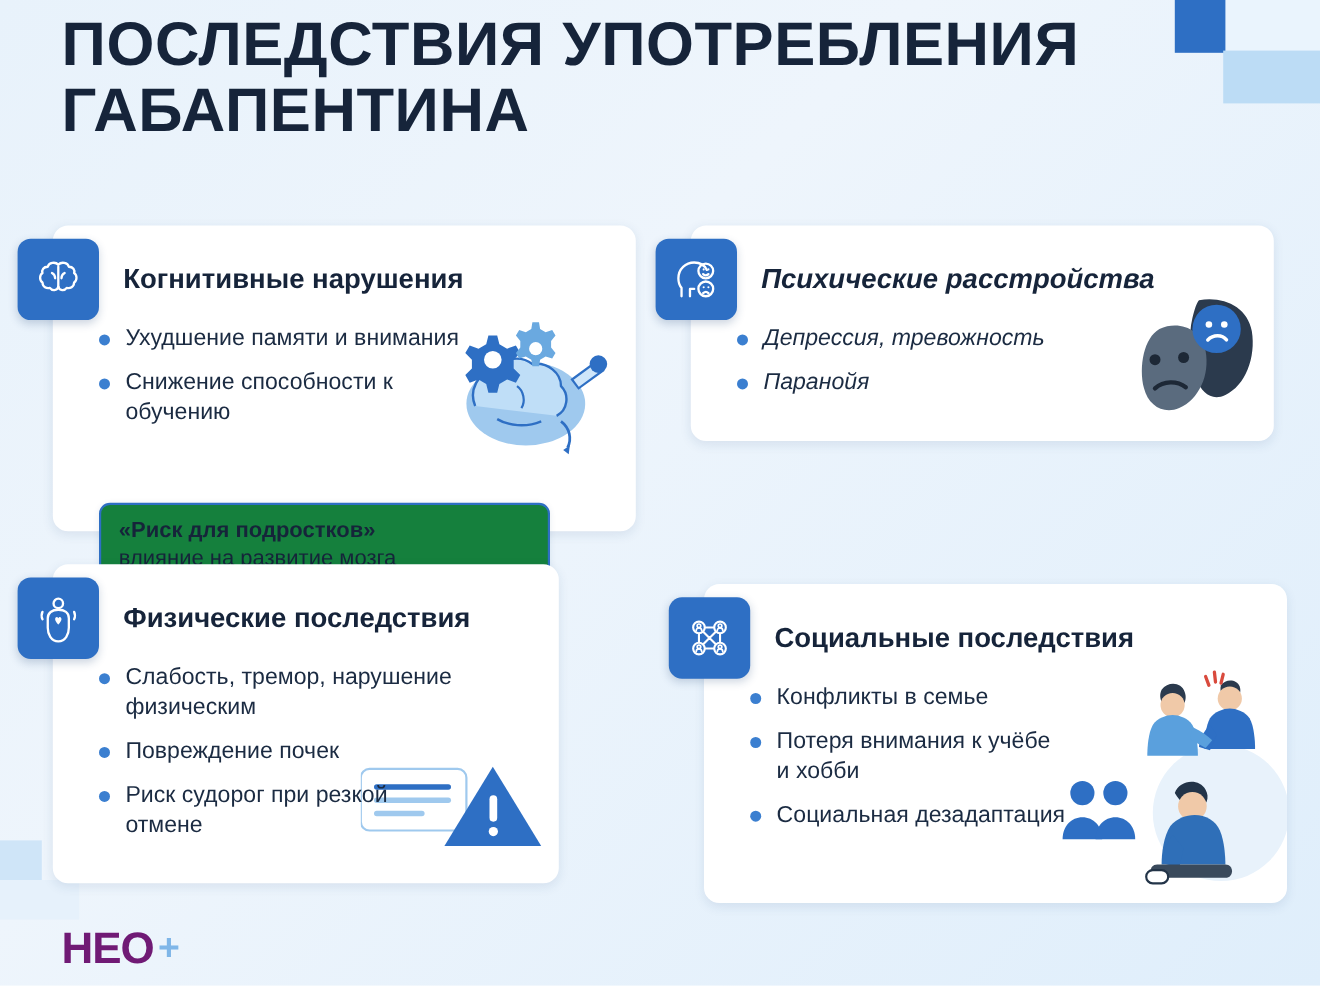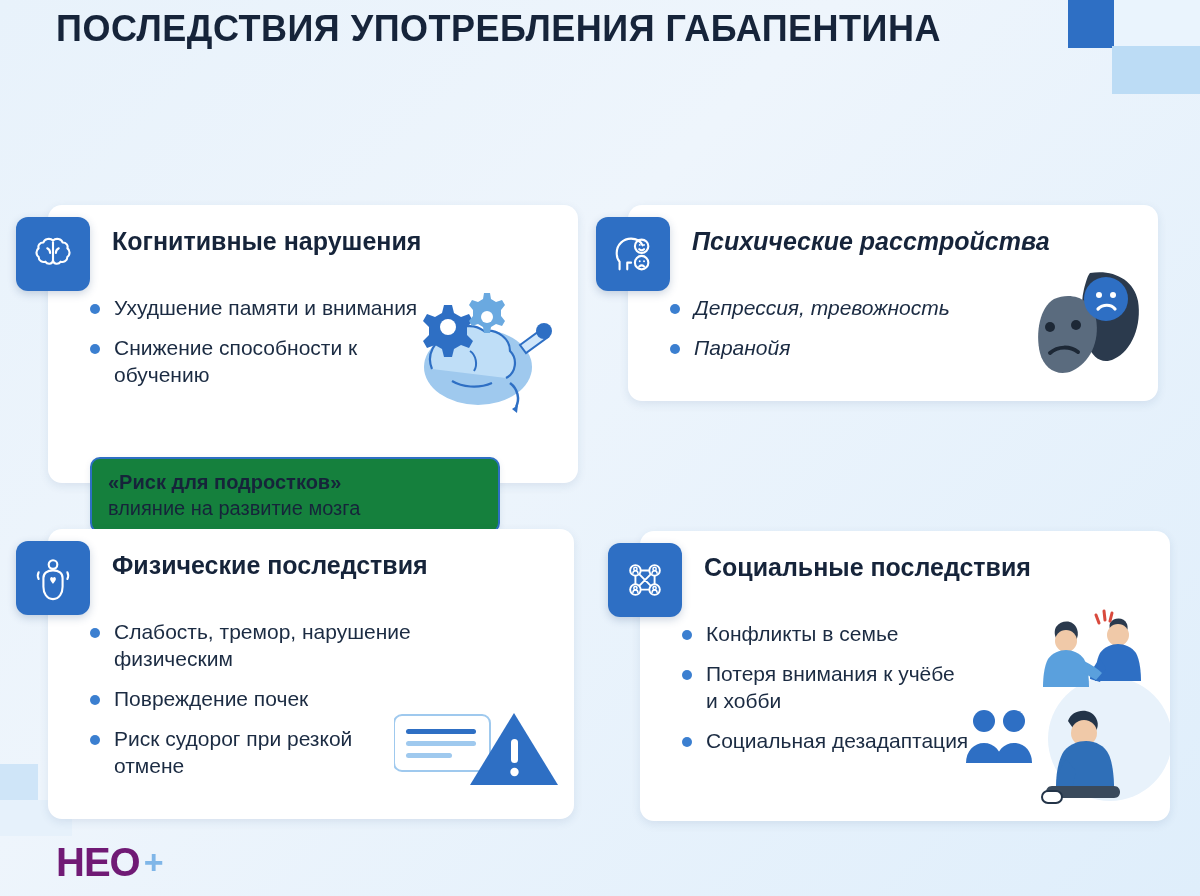--- a/index.html
+++ b/index.html
@@ -17,21 +17,21 @@
   .deco { position: absolute; }
   .deco-tr-1 { top: 0; right: 86px; width: 46px; height: 48px; background: #2e6fc4; }
   .deco-tr-2 { top: 46px; right: 0; width: 88px; height: 48px; background: #bcdcf5; }
   .deco-tr-3 { top: 0; right: 0; width: 86px; height: 46px; background: #eaf4fd; }
   .deco-bl-1 { bottom: 96px; left: 0; width: 38px; height: 36px; background: #cfe5f8; }
   .deco-bl-2 { bottom: 60px; left: 0; width: 72px; height: 36px; background: #e6f1fb; }
 
   
   .header { position: absolute; left: 56px; top: 10px; width: 1010px; }
   .title {
-    font-size: 36px; font-weight: 800; line-height: 1.08;
+    font-size: 56px; font-weight: 800; line-height: 1.08;
     letter-spacing: 0.5px; color: #16243a; text-transform: uppercase;
     margin: 0 0 16px 0;
   }
   .subtitle-wrap {
     display: flex; align-items: stretch; gap: 14px;
     margin-left: 2px;
   }
   .subtitle-bar { width: 5px; background: #2e6fc4; border-radius: 3px; flex: none; }
   .subtitle {
     font-size: 19.5px; line-height: 1.45; color: #1d2d45; font-weight: 400;
@@ -46,25 +46,25 @@
 
   .card {
     position: absolute;
     background: #ffffff;
     border-radius: 14px;
     box-shadow: 0 3px 10px rgba(30,70,120,0.10);
     overflow: visible;
   }
   .card-cog  { left: 0;    top: 0;   width: 530px; height: 278px; }
   .card-psy  { left: 580px; top: 0;  width: 530px; height: 196px; font-style: italic; }
-  .card-phys { left: 0;    top: 324px; width: 526px; height: 290px; }
+  .card-phys { left: 0;    top: 308px; width: 460px; height: 290px; }
   .card-soc  { left: 592px; top: 326px; width: 530px; height: 290px; }
 
   .card-head {
-    display: flex; align-items: flex-start; gap: 16px;
+    display: flex; align-items: center; gap: 16px;
     padding: 0; position: relative; height: 76px;
   }
   .icon-box {
     position: absolute; left: -32px; top: 12px;
     width: 74px; height: 74px; border-radius: 12px;
     background: #2e6fc4;
     display: flex; align-items: center; justify-content: center;
     box-shadow: 0 3px 8px rgba(30,70,120,0.22);
   }
   .icon-box svg { width: 46px; height: 46px; }

